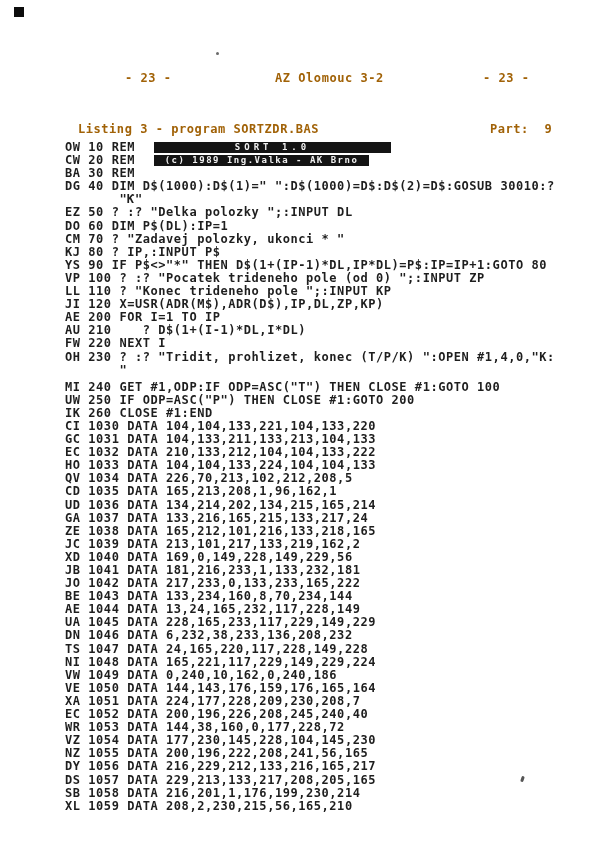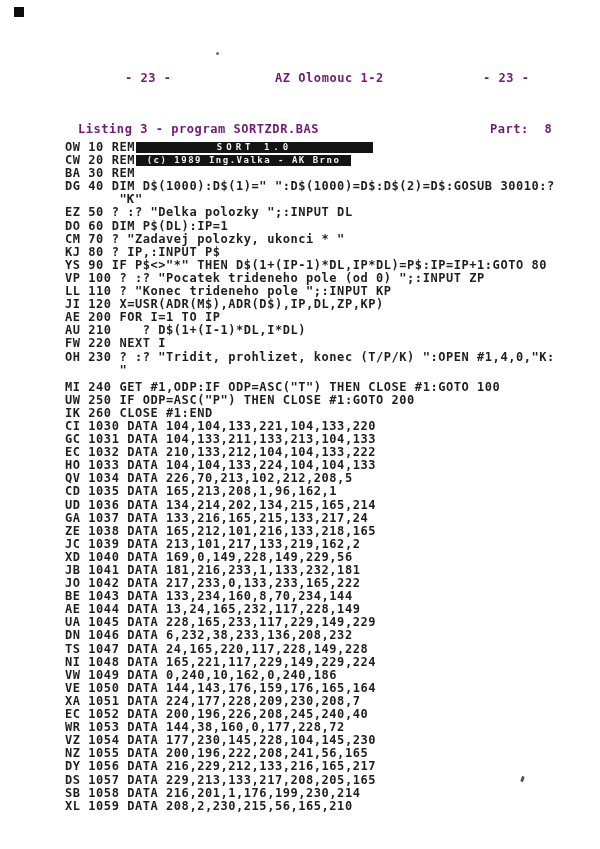--- a/index.html
+++ b/index.html
@@ -32,21 +32,21 @@
     background: #555555;
     border-radius: 2px;
     transform: rotate(20deg);
   }
   .hdr, .ttl {
     position: absolute;
     font-size: 12px;
     font-weight: bold;
     letter-spacing: 0.55px;
     white-space: pre;
-    color: #701a75;
+    color: #a16207;
     text-align: center;
   }
   .hdr { top: 71px; }
   .hdr-left   { left: 125px; }
   .hdr-center { left: 275px; }
   .hdr-right  { left: 483px; }
   .ttl { top: 122px; }
   .ttl-listing { left: 78px; }
   .ttl-part    { left: 490px; }
   .listing {
@@ -57,21 +57,21 @@
     font-weight: bold;
     letter-spacing: 0.55px;
     white-space: pre;
     color: #1e1e1e;
   }
   .ln { height: 13.1px; }
   .ln.gap-after { margin-bottom: 4px; }
   .inv {
     display: inline-block;
     box-sizing: border-box;
-    margin-left: 1px;
+    margin-left: 19px;
     height: 11px;
     line-height: 11px;
     position: relative;
     top: 1px;
     background: #141414;
     color: #f0f0f0;
     text-align: center;
     font-size: 9px;
     font-weight: bold;
     vertical-align: top;
@@ -80,20 +80,20 @@
 </style>
 </head>
 <body>
 
 <div class="page">
   <div class="corner-mark"></div>
   <div class="speck-top"></div>
   <div class="speck-bottom"></div>
 
   <div class="hdr hdr-left">- 23 -</div>
-  <div class="hdr hdr-center">AZ Olomouc 1-2</div>
+  <div class="hdr hdr-center">AZ Olomouc 3-2</div>
   <div class="hdr hdr-right">- 23 -</div>
 
   <div class="ttl ttl-listing">Listing 3 - program SORTZDR.BAS</div>
-  <div class="ttl ttl-part">Part:  8</div>
+  <div class="ttl ttl-part">Part:  9</div>
 
   <div class="listing"><div class="ln"><span>OW 10 REM</span><span class="inv" style="width: 237px; letter-spacing: 4px;">SORT 1.0</span></div><div class="ln"><span>CW 20 REM</span><span class="inv" style="width: 215px; letter-spacing: 1.5px;">(c) 1989 Ing.Valka - AK Brno</span></div><div class="ln">BA 30 REM</div><div class="ln">DG 40 DIM D$(1000):D$(1)=" ":D$(1000)=D$:D$(2)=D$:GOSUB 30010:?</div><div class="ln">       "Ƙ"</div><div class="ln">EZ 50 ? :? "Delka polozky ";:INPUT DL</div><div class="ln">DO 60 DIM P$(DL):IP=1</div><div class="ln">CM 70 ? "Zadavej polozky, ukonci * "</div><div class="ln">KJ 80 ? IP,:INPUT P$</div><div class="ln">YS 90 IF P$&lt;&gt;"*" THEN D$(1+(IP-1)*DL,IP*DL)=P$:IP=IP+1:GOTO 80</div><div class="ln">VP 100 ? :? "Pocatek trideneho pole (od 0) ";:INPUT ZP</div><div class="ln">LL 110 ? "Konec trideneho pole ";:INPUT KP</div><div class="ln">JI 120 X=USR(ADR(M$),ADR(D$),IP,DL,ZP,KP)</div><div class="ln">AE 200 FOR I=1 TO IP</div><div class="ln">AU 210    ? D$(1+(I-1)*DL,I*DL)</div><div class="ln">FW 220 NEXT I</div><div class="ln">OH 230 ? :? "Tridit, prohlizet, konec (T/P/K) ":OPEN #1,4,0,"K:</div><div class="ln gap-after">       "</div><div class="ln">MI 240 GET #1,ODP:IF ODP=ASC("T") THEN CLOSE #1:GOTO 100</div><div class="ln">UW 250 IF ODP=ASC("P") THEN CLOSE #1:GOTO 200</div><div class="ln">IK 260 CLOSE #1:END</div><div class="ln">CI 1030 DATA 104,104,133,221,104,133,220</div><div class="ln">GC 1031 DATA 104,133,211,133,213,104,133</div><div class="ln">EC 1032 DATA 210,133,212,104,104,133,222</div><div class="ln">HO 1033 DATA 104,104,133,224,104,104,133</div><div class="ln">QV 1034 DATA 226,70,213,102,212,208,5</div><div class="ln">CD 1035 DATA 165,213,208,1,96,162,1</div><div class="ln">UD 1036 DATA 134,214,202,134,215,165,214</div><div class="ln">GA 1037 DATA 133,216,165,215,133,217,24</div><div class="ln">ZE 1038 DATA 165,212,101,216,133,218,165</div><div class="ln">JC 1039 DATA 213,101,217,133,219,162,2</div><div class="ln">XD 1040 DATA 169,0,149,228,149,229,56</div><div class="ln">JB 1041 DATA 181,216,233,1,133,232,181</div><div class="ln">JO 1042 DATA 217,233,0,133,233,165,222</div><div class="ln">BE 1043 DATA 133,234,160,8,70,234,144</div><div class="ln">AE 1044 DATA 13,24,165,232,117,228,149</div><div class="ln">UA 1045 DATA 228,165,233,117,229,149,229</div><div class="ln">DN 1046 DATA 6,232,38,233,136,208,232</div><div class="ln">TS 1047 DATA 24,165,220,117,228,149,228</div><div class="ln">NI 1048 DATA 165,221,117,229,149,229,224</div><div class="ln">VW 1049 DATA 0,240,10,162,0,240,186</div><div class="ln">VE 1050 DATA 144,143,176,159,176,165,164</div><div class="ln">XA 1051 DATA 224,177,228,209,230,208,7</div><div class="ln">EC 1052 DATA 200,196,226,208,245,240,40</div><div class="ln">WR 1053 DATA 144,38,160,0,177,228,72</div><div class="ln">VZ 1054 DATA 177,230,145,228,104,145,230</div><div class="ln">NZ 1055 DATA 200,196,222,208,241,56,165</div><div class="ln">DY 1056 DATA 216,229,212,133,216,165,217</div><div class="ln">DS 1057 DATA 229,213,133,217,208,205,165</div><div class="ln">SB 1058 DATA 216,201,1,176,199,230,214</div><div class="ln">XL 1059 DATA 208,2,230,215,56,165,210</div></div>
 </div>
 
 </body></html>

